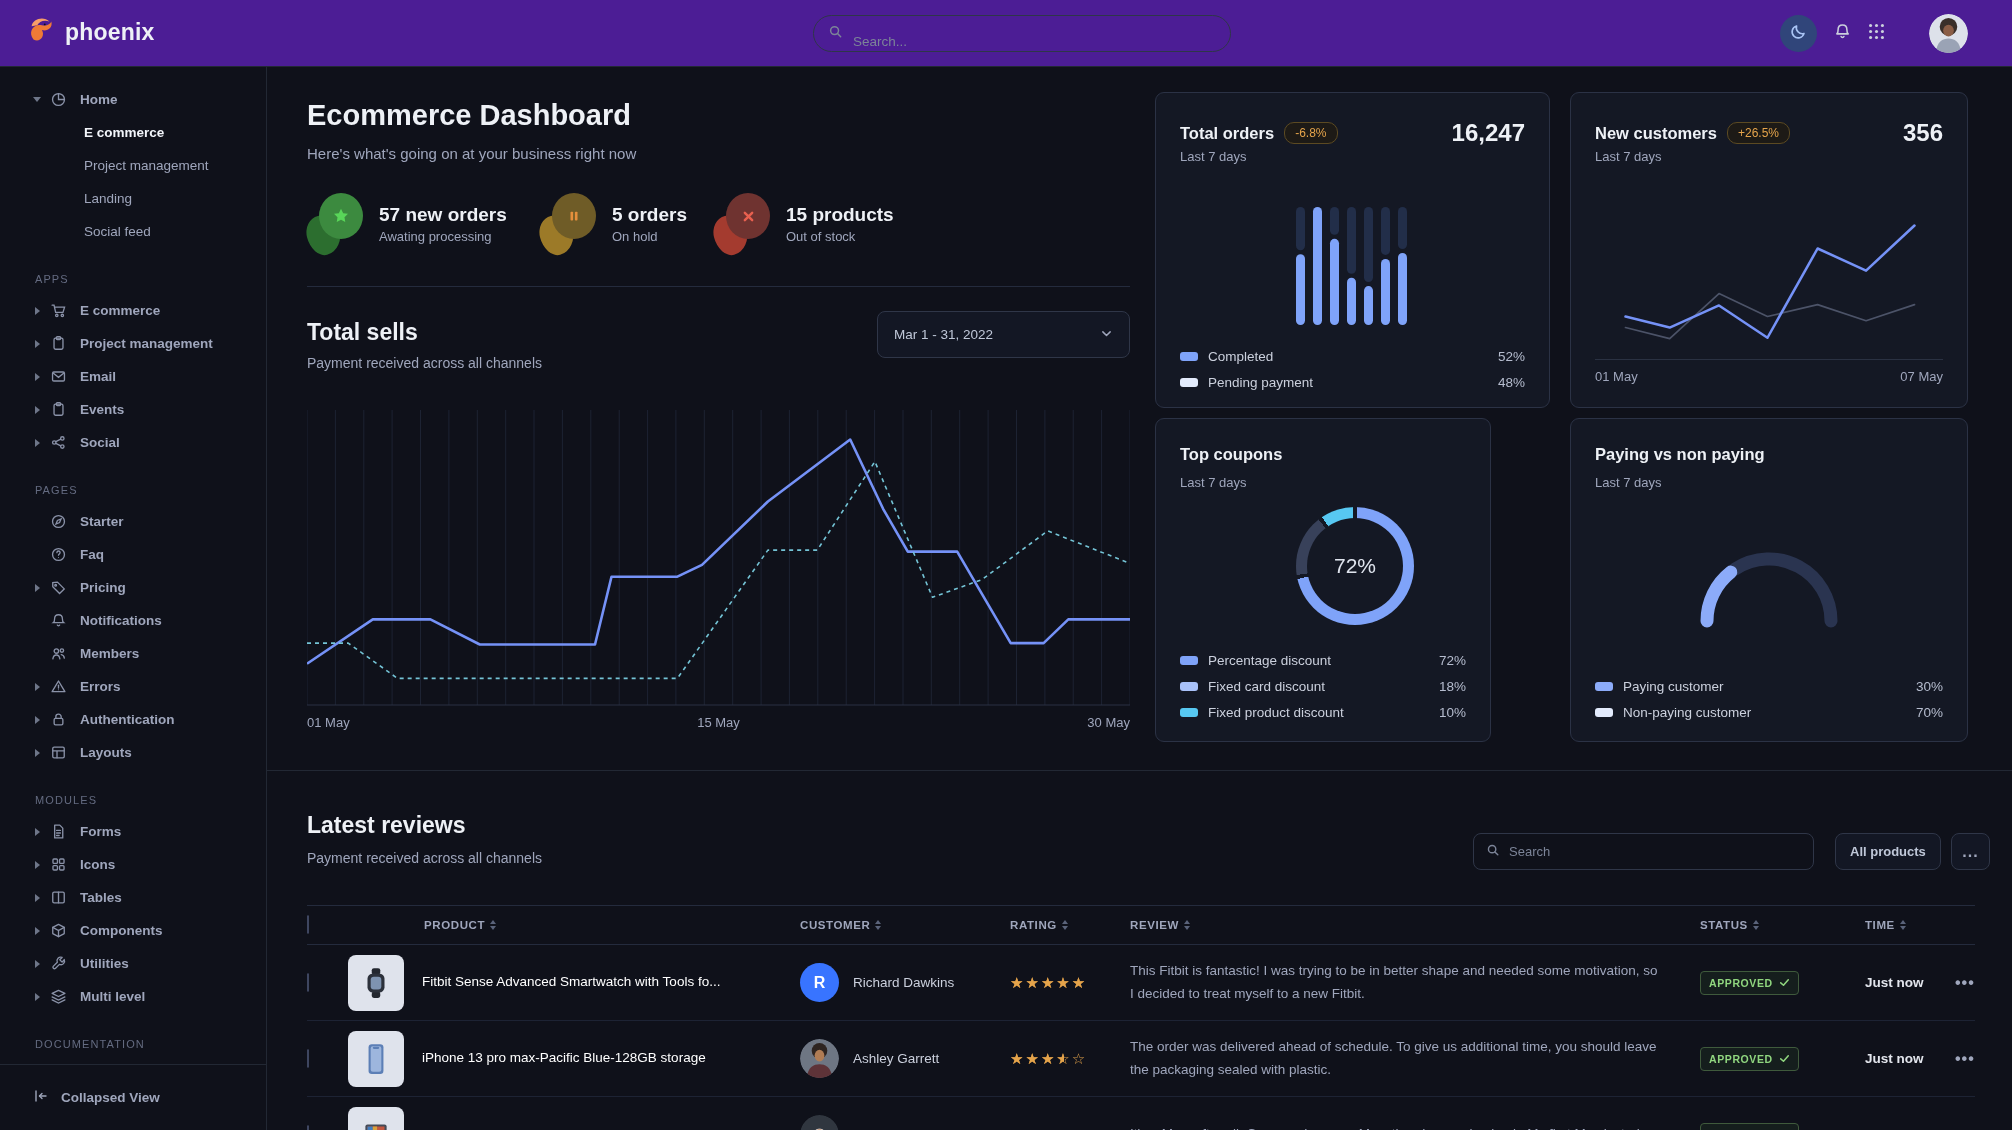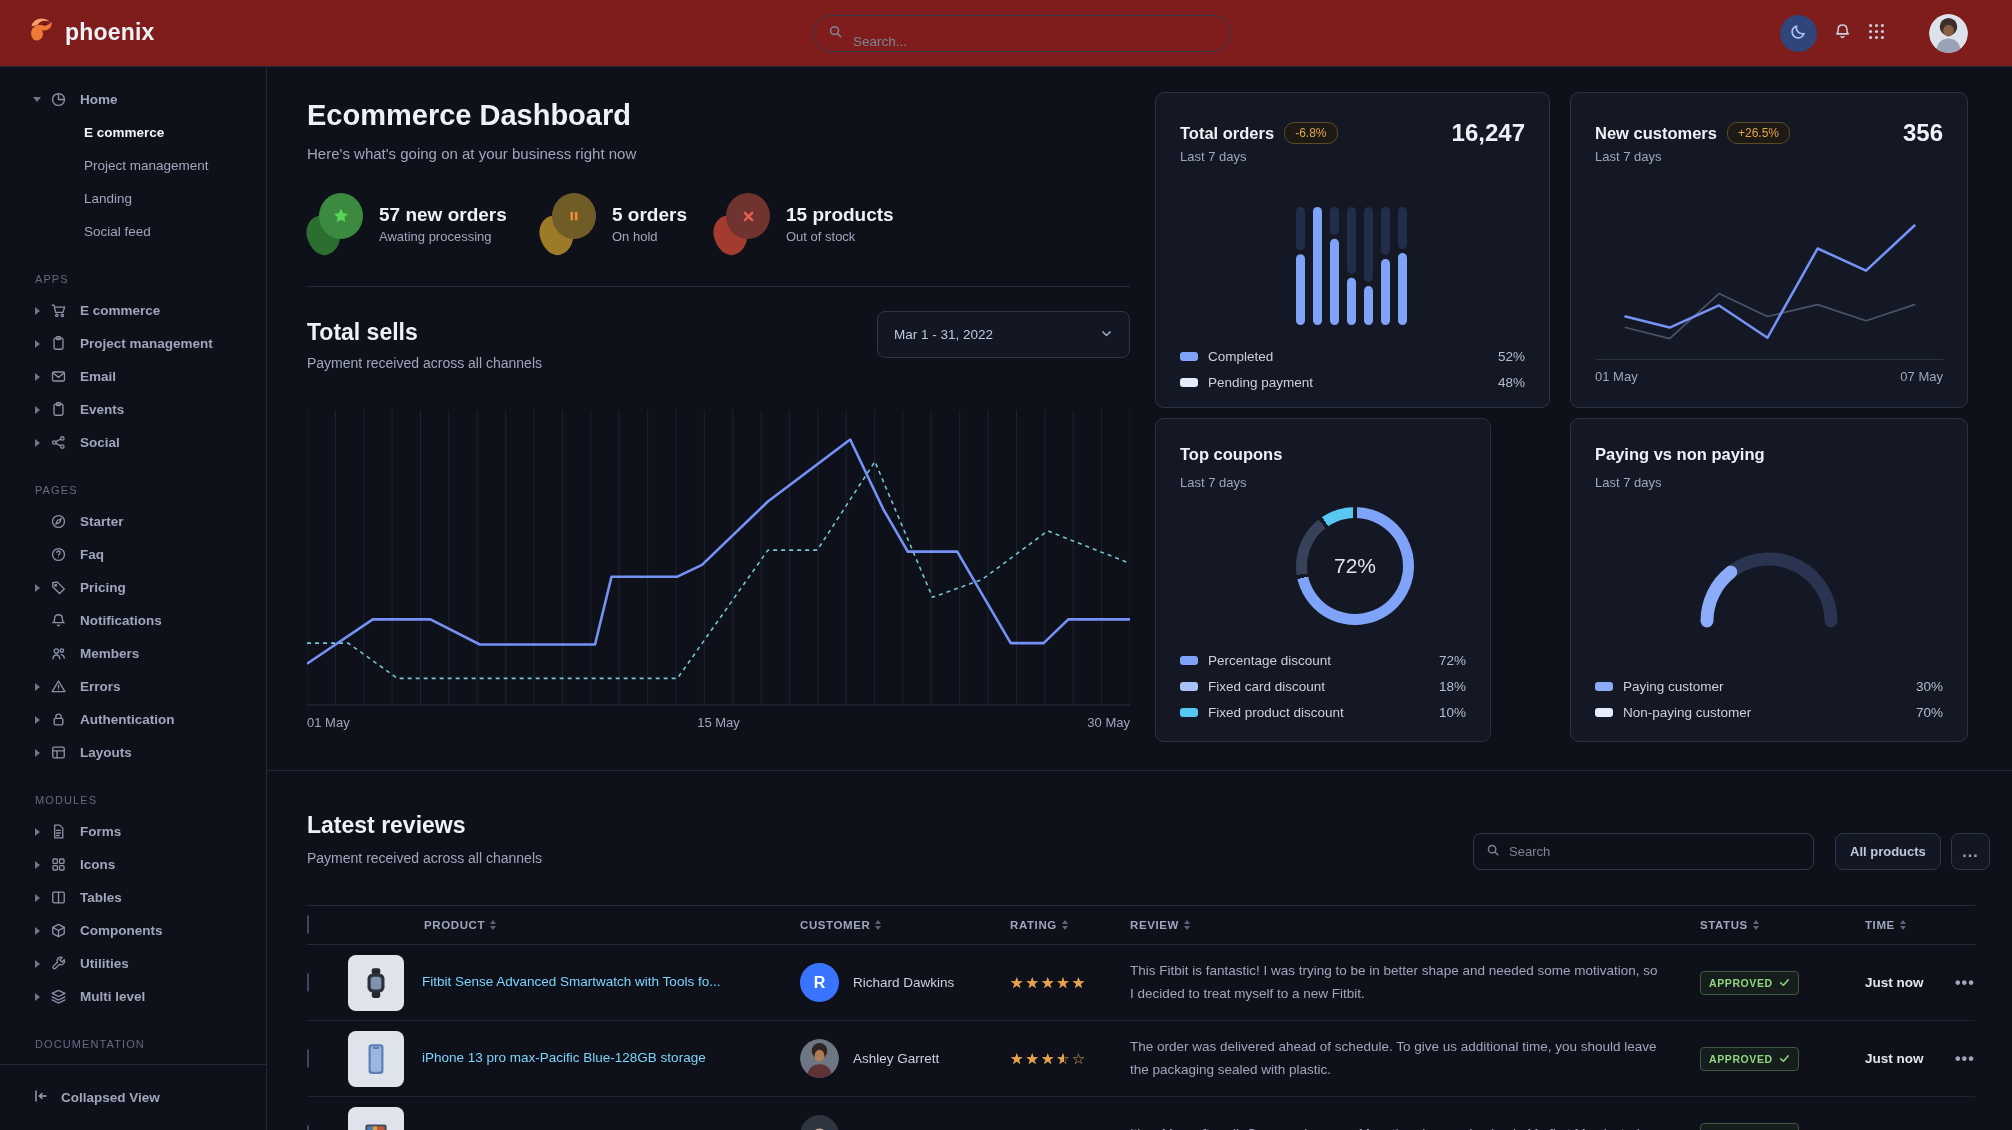--- a/index.html
+++ b/index.html
@@ -1,21 +1,21 @@
 <!DOCTYPE html>
 <html><head>
 <meta charset="utf-8">
 <style>
   * { margin:0; padding:0; box-sizing:border-box; }
   html,body { width:2012px; height:1130px; overflow:hidden; background:#0f111a;
     font-family:"Liberation Sans", sans-serif; color:#e3e6ed; }
   .abs { position:absolute; }
 
   
-  #navbar { position:absolute; left:0; top:0; width:2012px; height:67px; border-bottom:1px solid #222834; background:#7f1d1d; z-index:5;}
+  #navbar { position:absolute; left:0; top:0; width:2012px; height:67px; border-bottom:1px solid #222834; background:#4c1d95; z-index:5;}
   #brand { position:absolute; left:26px; top:15px; display:flex; align-items:center; gap:9px; }
   #brand-name { font-size:23px; font-weight:bold; color:#eef1f6; letter-spacing:.2px; }
   #nav-search { position:absolute; left:813px; top:15px; width:418px; height:37px; border:1px solid #2f3648; border-radius:19px; display:flex; align-items:center; padding:0 14px; gap:10px; color:#7c8498; }
   #nav-search input { background:transparent; border:none; outline:none; color:#aeb6c8; font-size:13.5px; width:100%; font-family:inherit;margin-top:16px;}
   #nav-search input::placeholder { color:#7c8498; }
   #theme-btn { left:1780px; width:37px; height:37px; border-radius:50%; background:#30457a; display:flex; align-items:center; justify-content:center; color:#a9c4f5; top:15px; position:absolute; cursor:pointer;}
   .icon-btn { position:absolute; top:15px; width:37px; height:37px; display:flex; align-items:center; justify-content:center; color:#cbd0dd; }
   #avatar-btn { position:absolute; left:1929px; top:14px; width:39px; height:39px; border-radius:50%; overflow:hidden; }
 
   
@@ -81,21 +81,21 @@
   .trow { display:grid; grid-template-columns:41px 452px 210px 120px 570px 165px 90px 30px; align-items:center; }
   #thead { height:40px; border-top:1px solid #242b3d; border-bottom:1px solid #242b3d; }
   .th { font-size:11.5px; font-weight:bold; letter-spacing:.6px; color:#9fa6bc; display:flex; align-items:center; gap:5px; cursor:pointer; }
   .sort { display:flex; flex-direction:column; gap:2px; }
   .sort i { display:block; width:0; height:0; border-left:3.5px solid transparent; border-right:3.5px solid transparent; }
   .sort .up { border-bottom:4px solid #5a637a; } .sort .dn { border-top:4px solid #5a637a; }
   .drow { height:76px; border-bottom:1px solid #1d2334; }
   .cb { width:16px; height:16px; border:1px solid #3e4660; border-radius:4px; background:transparent; cursor:pointer; }
   .pcell { display:flex; align-items:center; gap:18px; }
   .pthumb { width:56px; height:56px; border-radius:8px; background:#dfe3ec; flex:none; display:flex; align-items:center; justify-content:center; }
-  .plink { font-size:13.5px; color:#7dd3fc; cursor:pointer; line-height:1.4; padding-right:30px;}
+  .plink { font-size:13.5px; color:#ffffff; cursor:pointer; line-height:1.4; padding-right:30px;}
   .ccell { display:flex; align-items:center; gap:14px; font-size:13.5px; color:#cbd0dd; }
   .cavatar { width:39px; height:39px; border-radius:50%; flex:none; overflow:hidden; display:flex; align-items:center; justify-content:center; font-weight:bold; font-size:16px; color:#fff; }
   .stars { position:relative; font-size:15px; letter-spacing:2px; color:#e5a44b; width:95px; }
   .stars .base { opacity:.95; }
   .stars .fill { position:absolute; left:0; top:0; overflow:hidden; white-space:nowrap; }
   .review { font-size:13.5px; color:#9fa6bc; line-height:1.65; padding-right:40px; }
   .status-badge { display:inline-flex; align-items:center; gap:6px; font-size:10.5px; font-weight:bold; letter-spacing:.6px; color:#90d67f; border:1px solid #3f5a3c; background:rgba(64,132,56,.12); border-radius:4px; padding:5px 8px; }
   .time { font-size:13.5px; font-weight:bold; color:#e3e6ed; }
   .rowdots { color:#9fa6bc; font-weight:bold; letter-spacing:1px; cursor:pointer; }
 </style>

